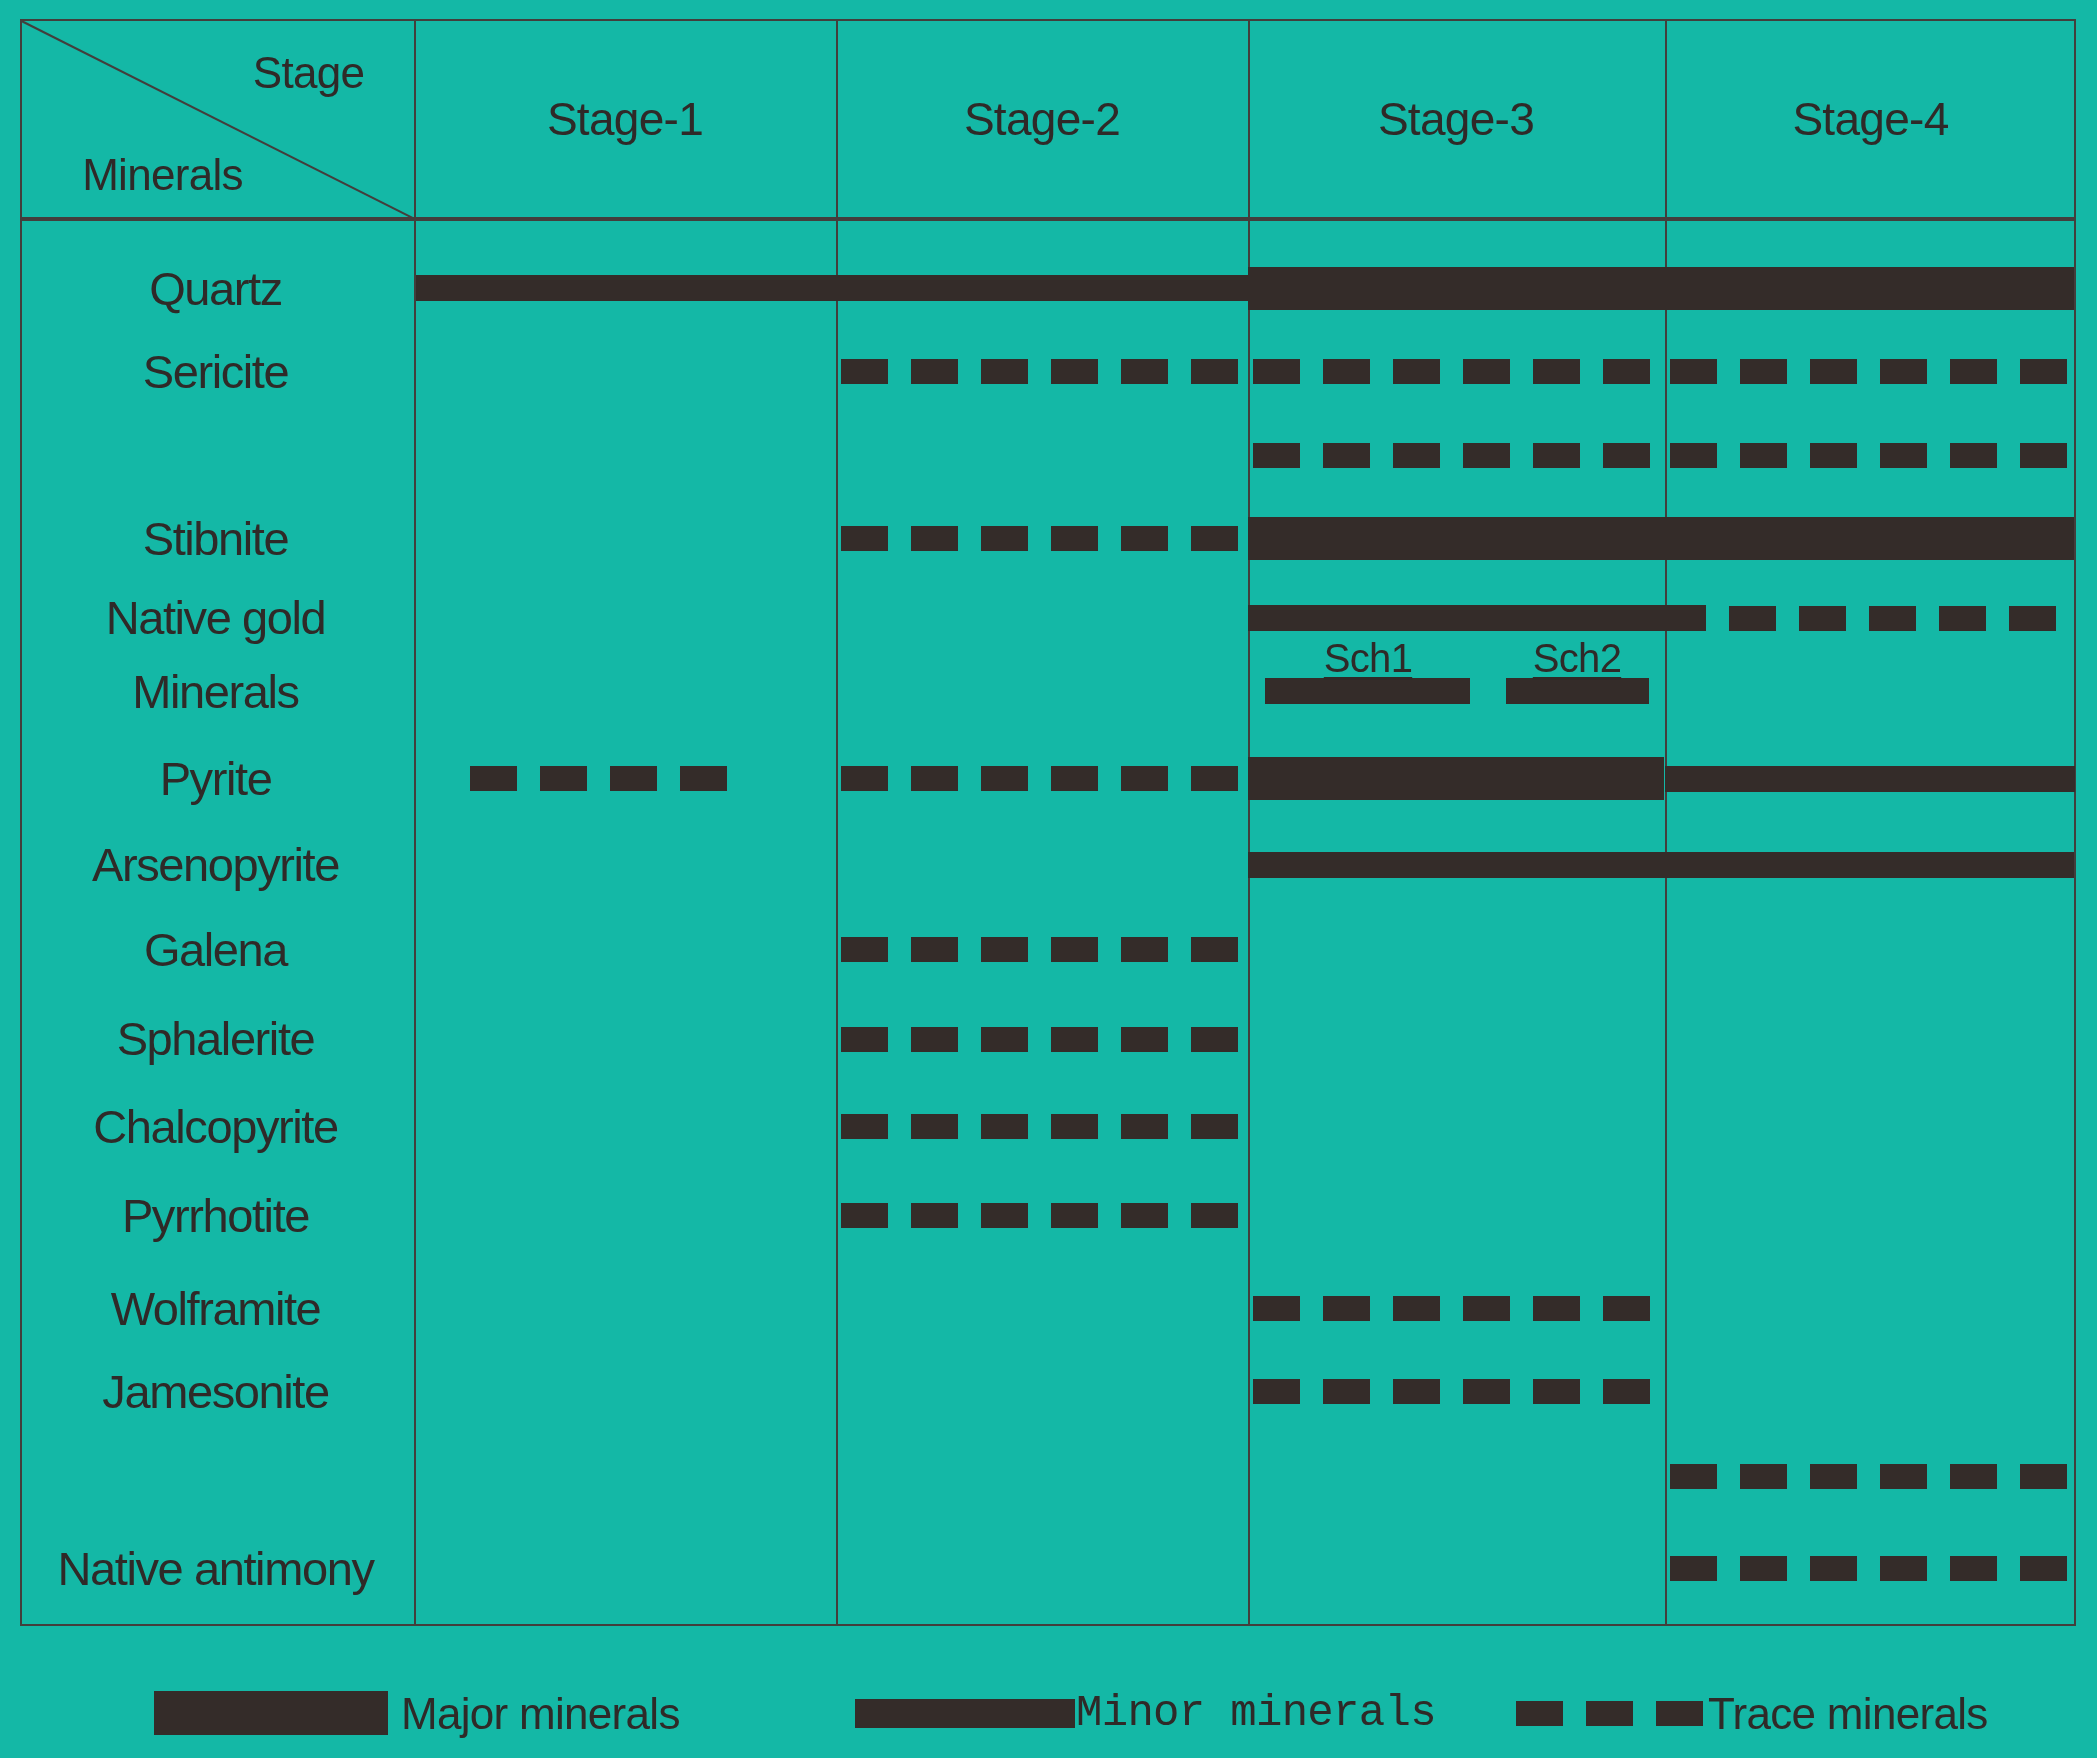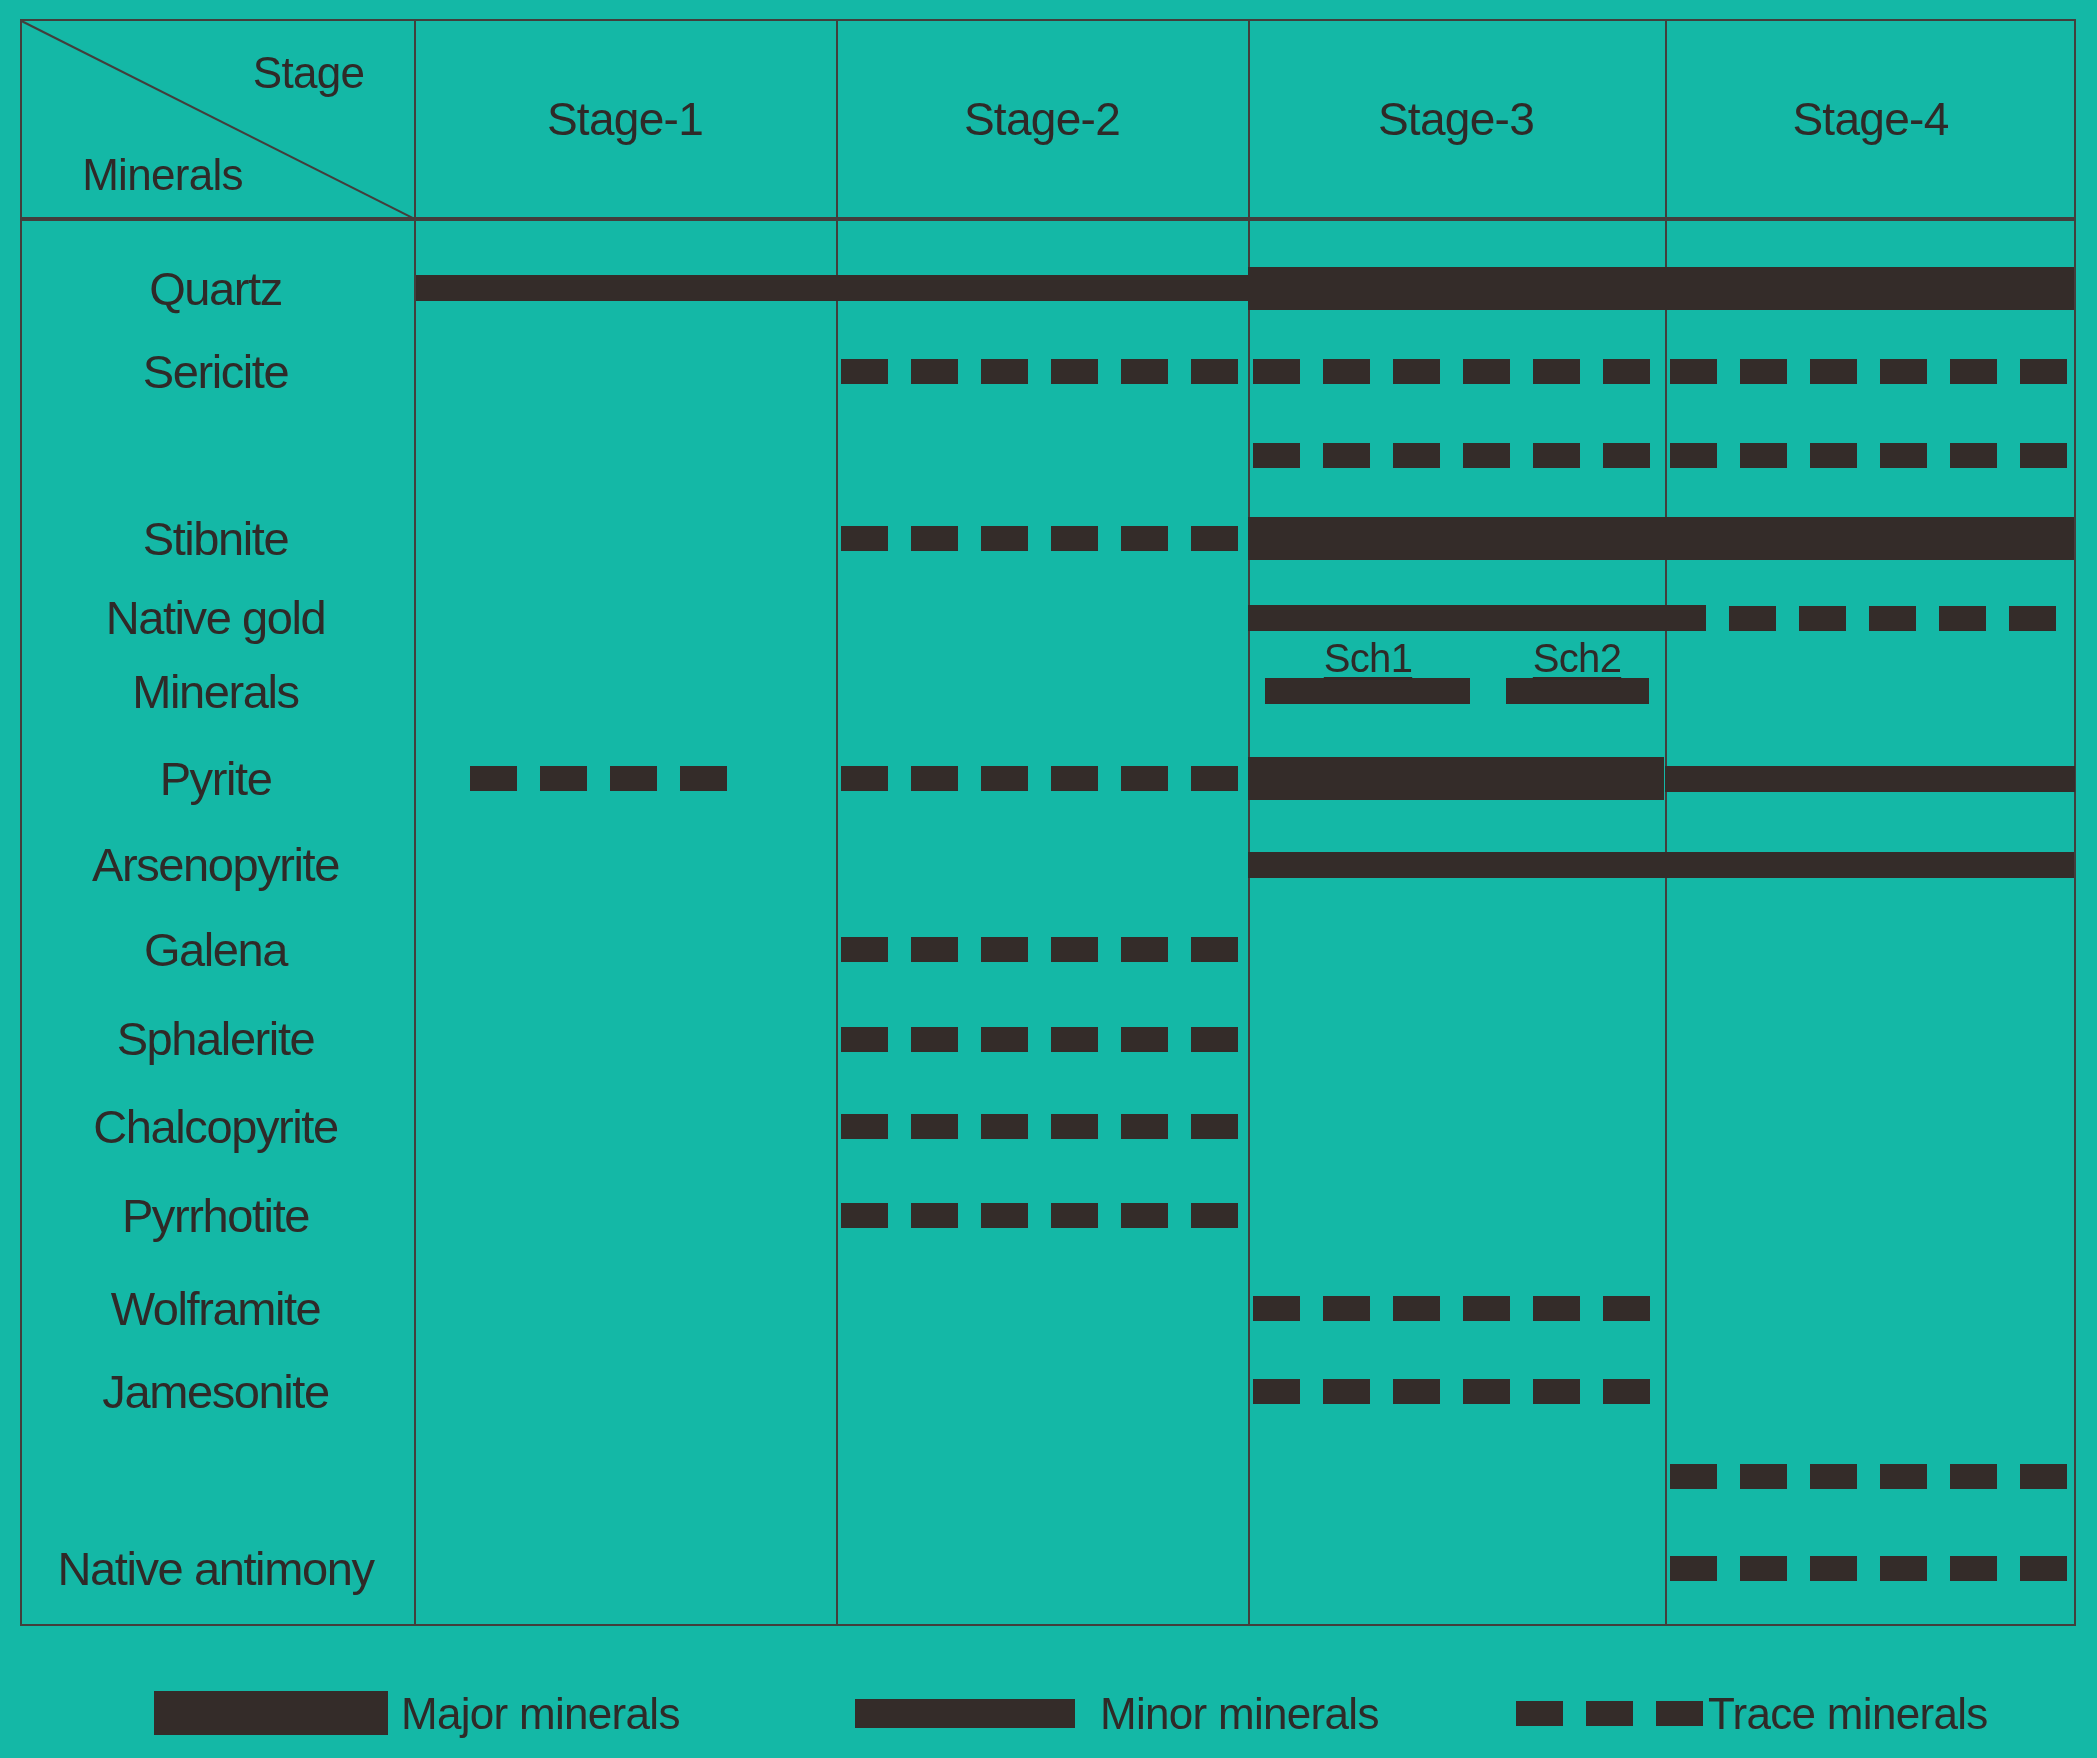--- a/index.html
+++ b/index.html
@@ -72,17 +72,17 @@
     <div class="lbl mineral-label center" style="left: 20px; top: 1368px; width: 391px; height: 47px; line-height: 47px;">Jamesonite</div>
     <div class="abs" style="left: 1253px; top: 1379px; width: 397px; height: 25px; background: repeating-linear-gradient(90deg, rgb(52, 44, 41) 0px, rgb(52, 44, 41) 47px, transparent 47px, transparent 70px);"></div>
     <div class="abs" style="left: 1670px; top: 1464px; width: 397px; height: 25px; background: repeating-linear-gradient(90deg, rgb(52, 44, 41) 0px, rgb(52, 44, 41) 47px, transparent 47px, transparent 70px);"></div>
     <div class="lbl mineral-label center" style="left: 20px; top: 1545px; width: 391px; height: 47px; line-height: 47px;">Native antimony</div>
     <div class="abs" style="left: 1670px; top: 1556px; width: 397px; height: 25px; background: repeating-linear-gradient(90deg, rgb(52, 44, 41) 0px, rgb(52, 44, 41) 47px, transparent 47px, transparent 70px);"></div>
     <div class="lbl ann-label" style="left: 1264px; top: 638px; width: 208px; text-align: center;">Sch1</div>
     <div class="lbl ann-label" style="left: 1473px; top: 638px; width: 208px; text-align: center;">Sch2</div>
     <div class="abs" style="left: 154px; top: 1691px; width: 234px; height: 44px; background: rgb(52, 44, 41);"></div>
     <div class="lbl legend-label" style="left: 401px; top: 1690px; height: 47px; line-height: 47px;">Major minerals</div>
     <div class="abs" style="left: 855px; top: 1699px; width: 220px; height: 29px; background: rgb(52, 44, 41);"></div>
-    <div class="lbl legend-label" style="left: 1100px; top: 1690px; height: 47px; line-height: 47px;">Minor minerals</div>
+    <div class="lbl legend-label" style="left: 1076px; top: 1690px; height: 47px; line-height: 47px; font-family: Liberation Mono, monospace;">Minor minerals</div>
     <div class="abs" style="left: 1516px; top: 1701px; width: 187px; height: 25px; background: repeating-linear-gradient(90deg, rgb(52, 44, 41) 0px, rgb(52, 44, 41) 47px, transparent 47px, transparent 70px);"></div>
     <div class="lbl legend-label" style="left: 1708px; top: 1690px; height: 47px; line-height: 47px;">Trace minerals</div>
   </div>
 
 
 </body></html>

